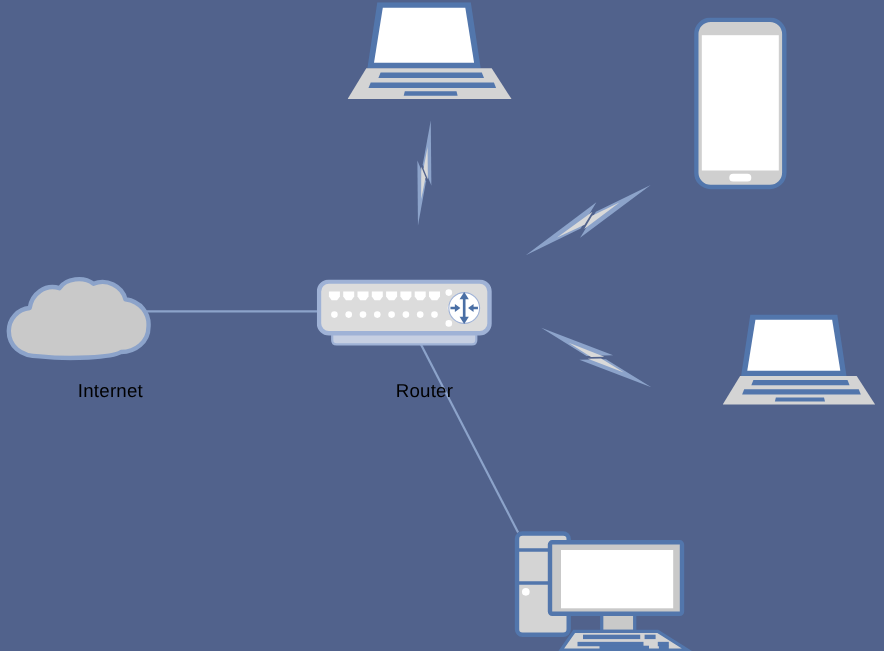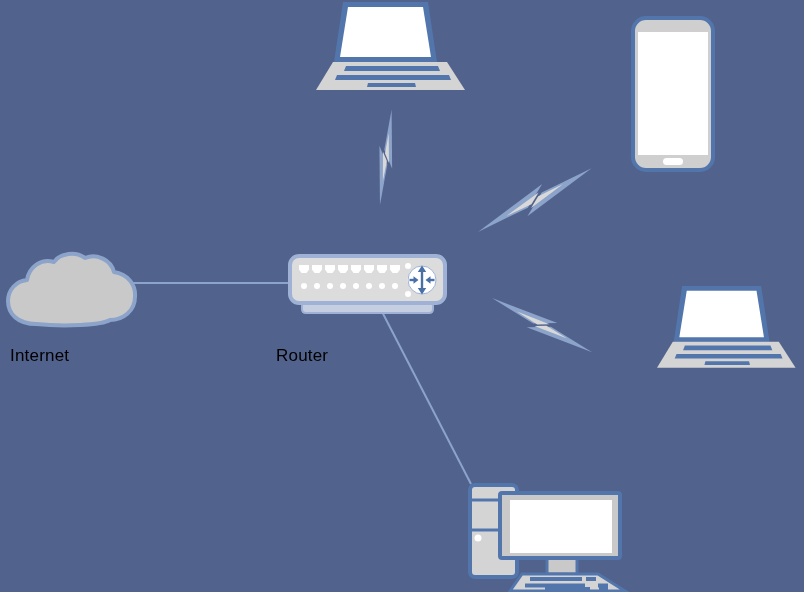--- a/index.html
+++ b/index.html
@@ -11,21 +11,21 @@
     position: relative;
     width: 804px;
     height: 592px;
     background: #51628c;
     overflow: hidden;
   }
   .abs { position: absolute; }
   .node-label {
     position: absolute;
     width: 120px;
-    text-align: left;
+    text-align: right;
     font-size: 17px;
     color: #000000;
     letter-spacing: 0.2px;
   }
 </style>
 </head>
 <body>
 
 <div class="canvas">
 
@@ -146,15 +146,15 @@
         <rect x="124" y="99" width="10" height="4"></rect>
         <rect x="63" y="105.5" width="60" height="4"></rect>
         <rect x="136" y="105.5" width="10" height="4"></rect>
         <rect x="83" y="109" width="45" height="3.5"></rect>
         <rect x="137" y="109" width="9" height="3.5"></rect>
       </g>
     </g>
   </svg>
 
   <div class="node-label" style="left:10px;top:346px">Internet</div>
-  <div class="node-label" style="left:276px;top:346px">Router</div>
+  <div class="node-label" style="left:292px;top:346px">Router</div>
 
 </div>
 
 </body></html>

